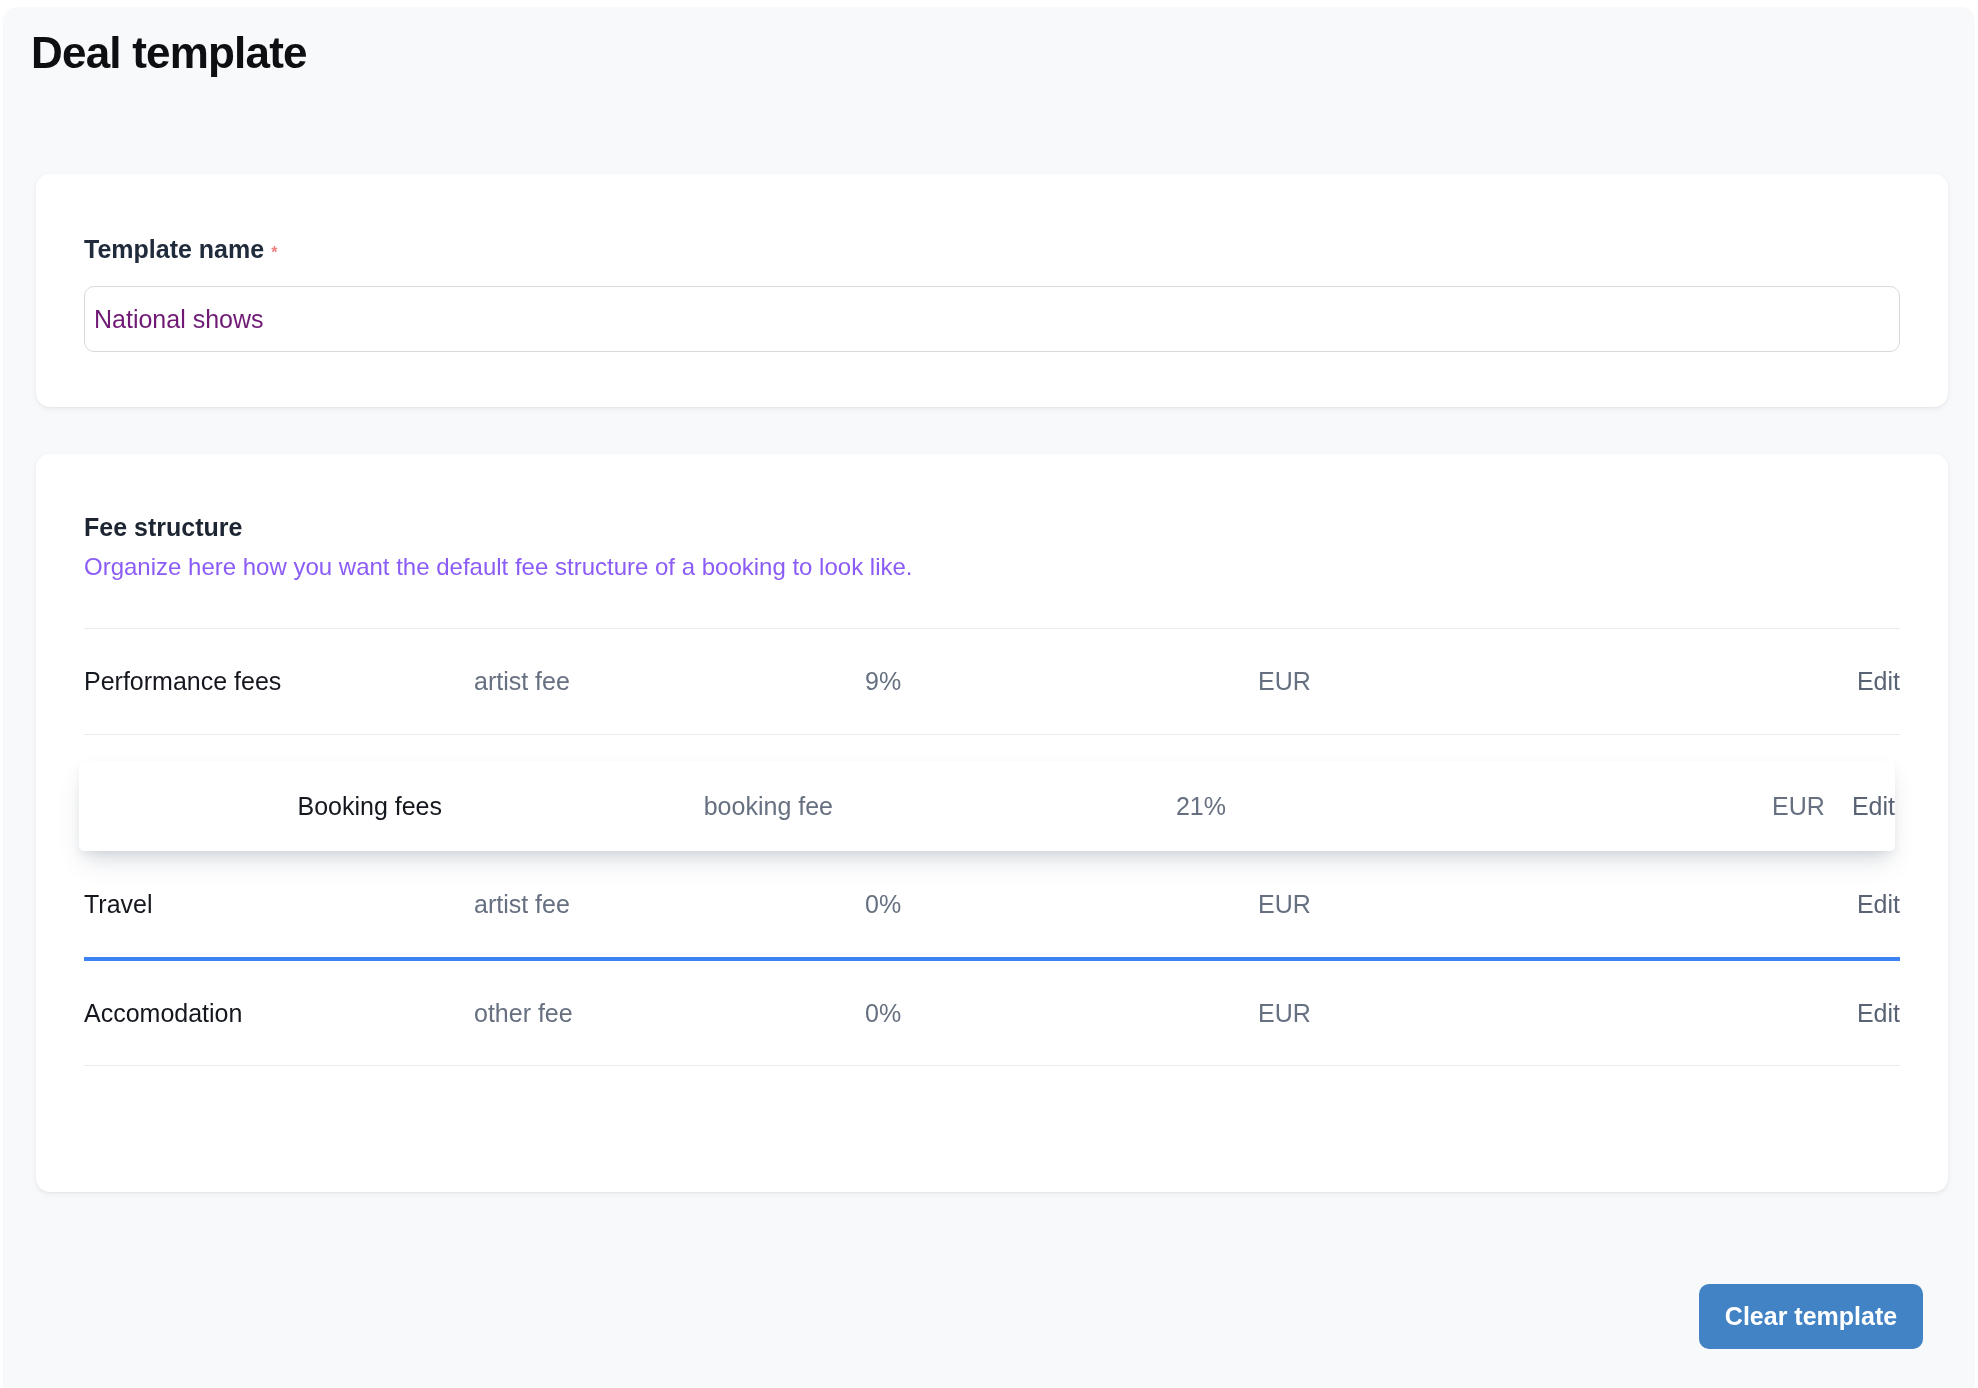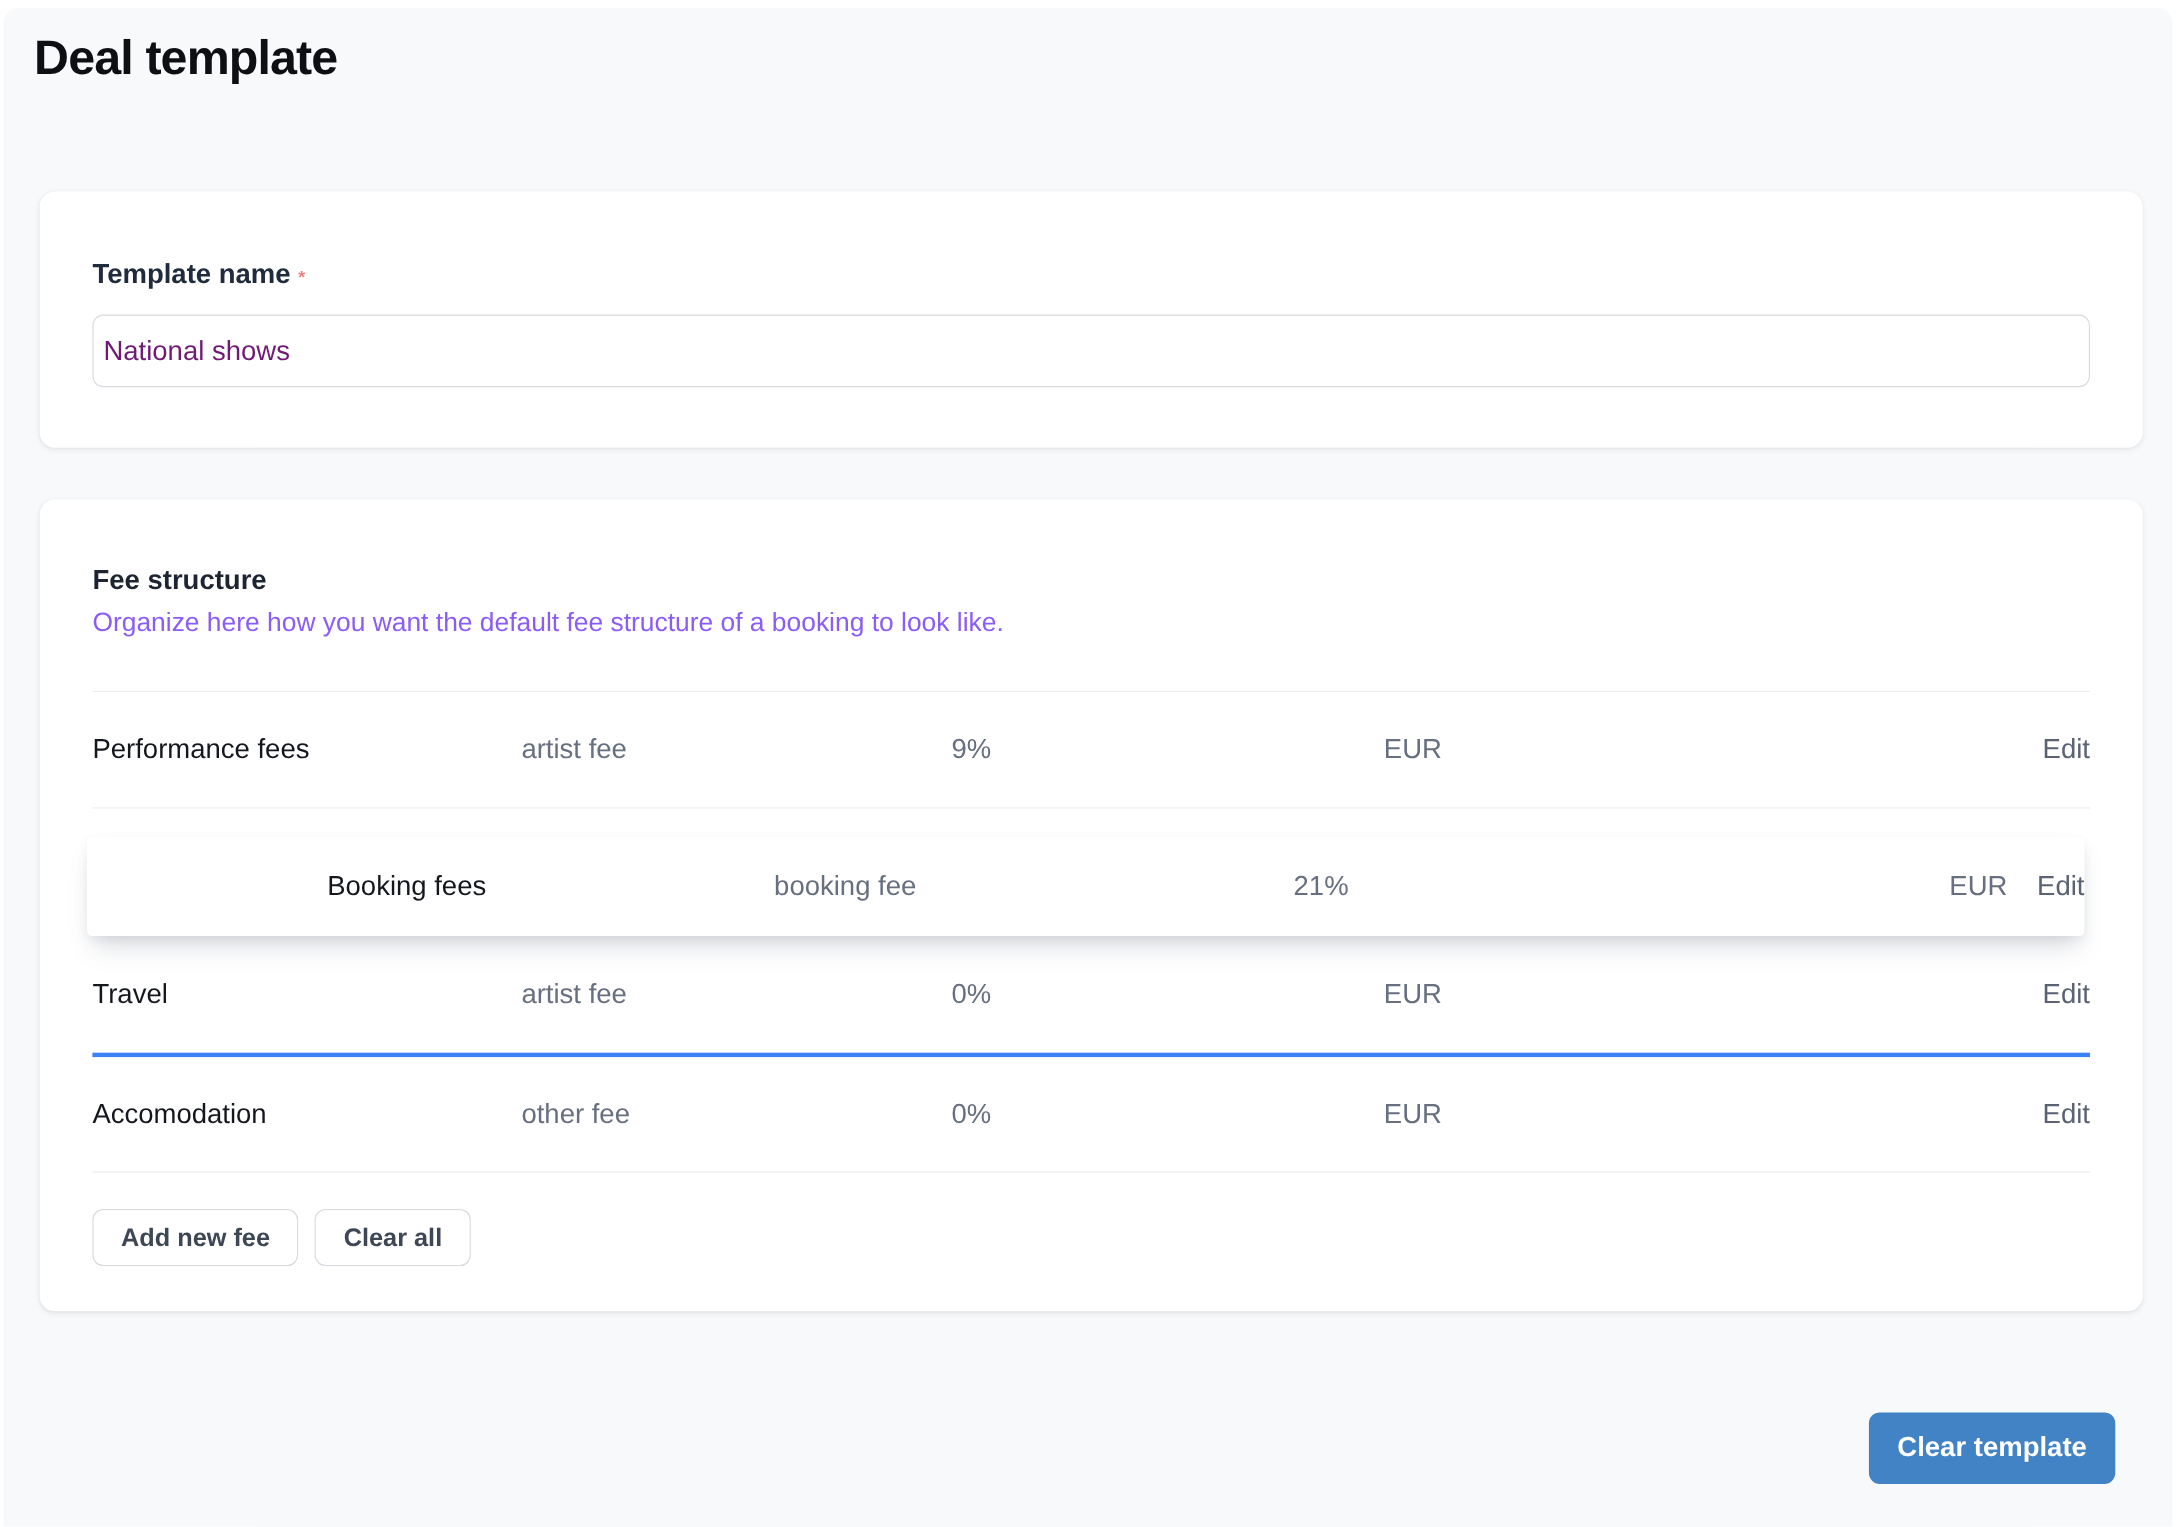--- a/index.html
+++ b/index.html
@@ -119,19 +119,15 @@
     <div class="fee-row row-last">
       <span class="fee-name">Accomodation</span>
       <span class="muted">other fee</span>
       <span class="muted">0%</span>
       <span class="muted">EUR</span>
       <span class="edit-link">Edit</span>
     </div>
 
   </div>
 
-  <div class="table-actions">
-    <button class="btn-secondary">Add new fee</button>
-    <button class="btn-secondary">Clear all</button>
-  </div>
 </section>
 
 <button class="btn-save">Clear template</button>
 
 </body></html>

